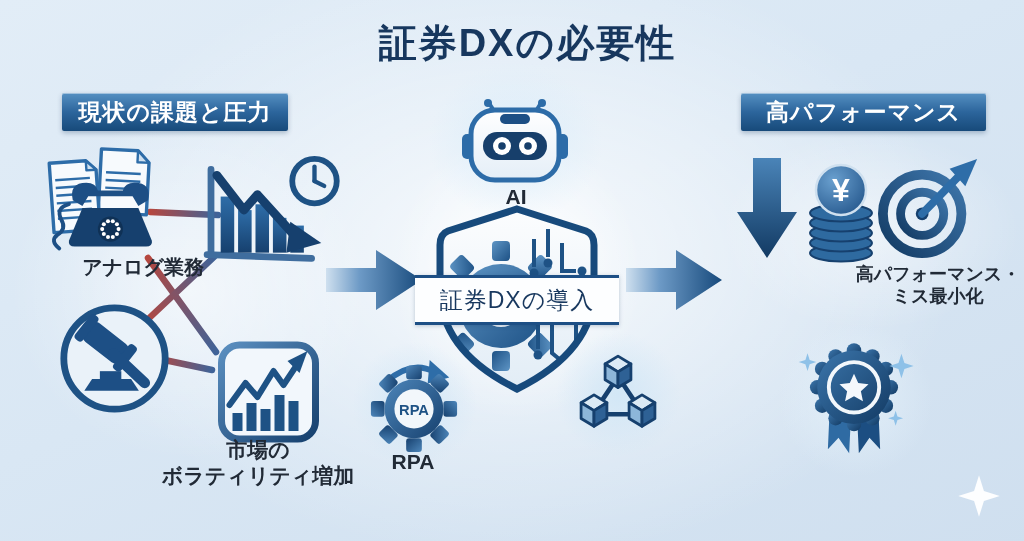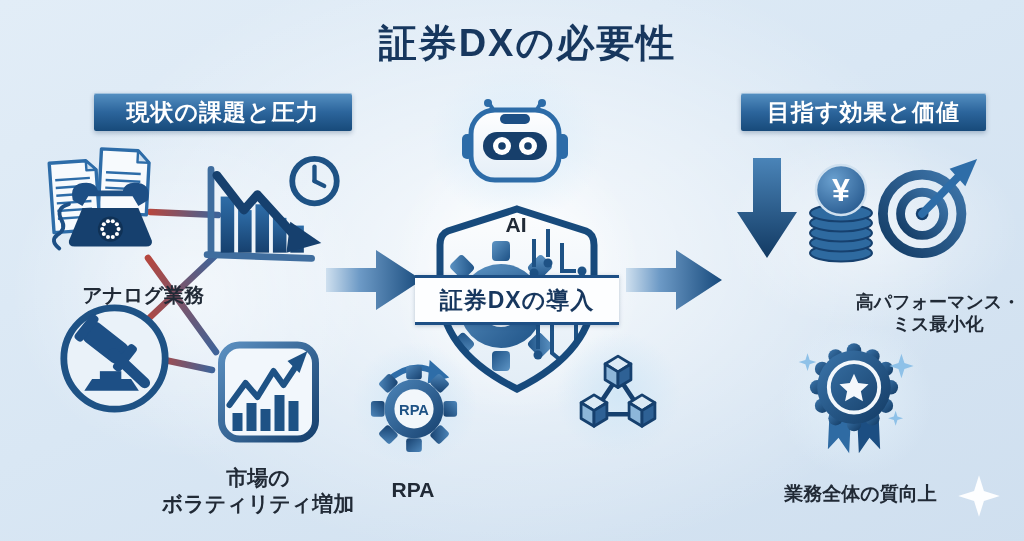--- a/index.html
+++ b/index.html
@@ -15,61 +15,61 @@
   .title{
     position:absolute;top:18px;left:0;right:0;text-align:center;
     font-size:38px;font-weight:800;color:#17375e;letter-spacing:2px;
   }
   .sec-h{
     position:absolute;height:38px;display:flex;align-items:center;justify-content:center;
     color:#fff;font-weight:800;font-size:23px;letter-spacing:1px;border-radius:2px;
     background:linear-gradient(180deg,#5590c2 0%,#2c659c 50%,#174a7a 100%);
     box-shadow:inset 0 1px 0 rgba(255,255,255,.45), 0 2px 5px rgba(23,55,94,.3);
   }
-  .sec-h.left{left:62px;top:93px;width:258px;margin-left:32px;}
+  .sec-h.left{left:62px;top:93px;width:226px;}
   .sec-h.right{left:741px;top:93px;width:245px;}
   .abs{position:absolute;}
   .lbl{
     position:absolute;text-align:center;white-space:pre-line;
-    font-weight:800;color:#212a36;line-height:1.22;margin-top:28px;
+    font-weight:800;color:#212a36;line-height:1.22;
   }
   .lbl-analog{left:18px;top:255px;width:186px;font-size:20px;text-align:right;}
   .lbl-efficiency{left:178px;top:262px;width:175px;font-size:20px;}
   .lbl-gavel{left:33px;top:449px;width:160px;font-size:20px;}
   .lbl-market{left:158px;top:437px;width:200px;font-size:21px;}
   .lbl-ai{left:481px;top:184px;width:70px;font-size:21px;}
   .lbl-rpa{left:373px;top:449px;width:80px;font-size:21px;}
   .lbl-blockchain{left:565px;top:441px;width:105px;font-size:19px;}
   .lbl-cost{left:718px;top:264px;width:165px;font-size:19px;}
   .lbl-target{left:843px;top:264px;width:190px;font-size:18px;}
   .lbl-award{left:763px;top:454px;width:195px;font-size:19px;}
   .banner{
     position:absolute;left:415px;top:275px;width:204px;height:44px;
     background:#fdfeff;border-top:3px solid #1d4f85;border-bottom:3px solid #1d4f85;
     display:flex;align-items:center;justify-content:center;
-    font-size:23px;font-weight:700;color:#17375e;letter-spacing:1px;
+    font-size:23px;font-weight:400;color:#17375e;letter-spacing:1px;
     box-shadow:0 1px 4px rgba(20,50,90,.25);
   }
 </style>
 </head>
 <body>
 
 <div class="canvas">
 
   <div class="halo" style="left:10px;top:120px;width:360px;height:340px;background:radial-gradient(closest-side,rgba(255,255,255,.55),rgba(255,255,255,0));"></div>
   <div class="halo" style="left:392px;top:130px;width:250px;height:290px;background:radial-gradient(closest-side,rgba(255,255,255,.95),rgba(255,255,255,0));"></div>
   <div class="halo" style="left:428px;top:62px;width:175px;height:160px;background:radial-gradient(closest-side,rgba(219,237,250,.95),rgba(219,237,250,0));"></div>
   <div class="halo" style="left:352px;top:342px;width:125px;height:125px;background:radial-gradient(closest-side,rgba(208,230,246,.9),rgba(208,230,246,0));"></div>
   <div class="halo" style="left:556px;top:332px;width:125px;height:125px;background:radial-gradient(closest-side,rgba(208,230,246,.9),rgba(208,230,246,0));"></div>
   <div class="halo" style="left:720px;top:130px;width:300px;height:200px;background:radial-gradient(closest-side,rgba(255,255,255,.5),rgba(255,255,255,0));"></div>
   <div class="halo" style="left:778px;top:322px;width:155px;height:155px;background:radial-gradient(closest-side,rgba(228,241,250,.85),rgba(228,241,250,0));"></div>
 
   <div class="title">証券DXの必要性</div>
   <div class="sec-h left">現状の課題と圧力</div>
-  <div class="sec-h right">目指す効果と価値</div>
+  <div class="sec-h right">高パフォーマンス</div>
 
   <svg class="abs" style="left:140px;top:200px;" width="90" height="180" viewBox="0 0 90 180">
     <defs>
       <linearGradient id="cg1" gradientUnits="userSpaceOnUse" x1="10" y1="12" x2="78" y2="15">
         <stop offset="0" stop-color="#b5473f"></stop>
           <stop offset="1" stop-color="#3f6398"></stop>
       </linearGradient>
       <linearGradient id="cg2" gradientUnits="userSpaceOnUse" x1="8" y1="58" x2="76" y2="152">
         <stop offset="0" stop-color="#b5473f"></stop>
           <stop offset="1" stop-color="#3f6398"></stop>
@@ -395,19 +395,18 @@
     </g>
   </svg>
 
   <div class="lbl lbl-analog">アナログ業務</div>
   <div class="lbl lbl-market">市場の
 ボラティリティ増加</div>
   <div class="lbl lbl-ai">AI</div>
   <div class="lbl lbl-rpa">RPA</div>
   <div class="lbl lbl-target">高パフォーマンス・
 ミス最小化</div>
-  <div class="lbl lbl-award">業務全体の質向上</div>
 
   <svg class="abs" style="left:956px;top:472px;" width="46" height="48" viewBox="0 0 46 48">
     <polygon points="0,-16 3.8,-3.8 16,0 3.8,3.8 0,16 -3.8,3.8 -16,0 -3.8,-3.8" transform="translate(23,24) scale(1.3)" fill="#ffffff" opacity="0.95"></polygon>
   </svg>
 
 </div>
 
 </body></html>

